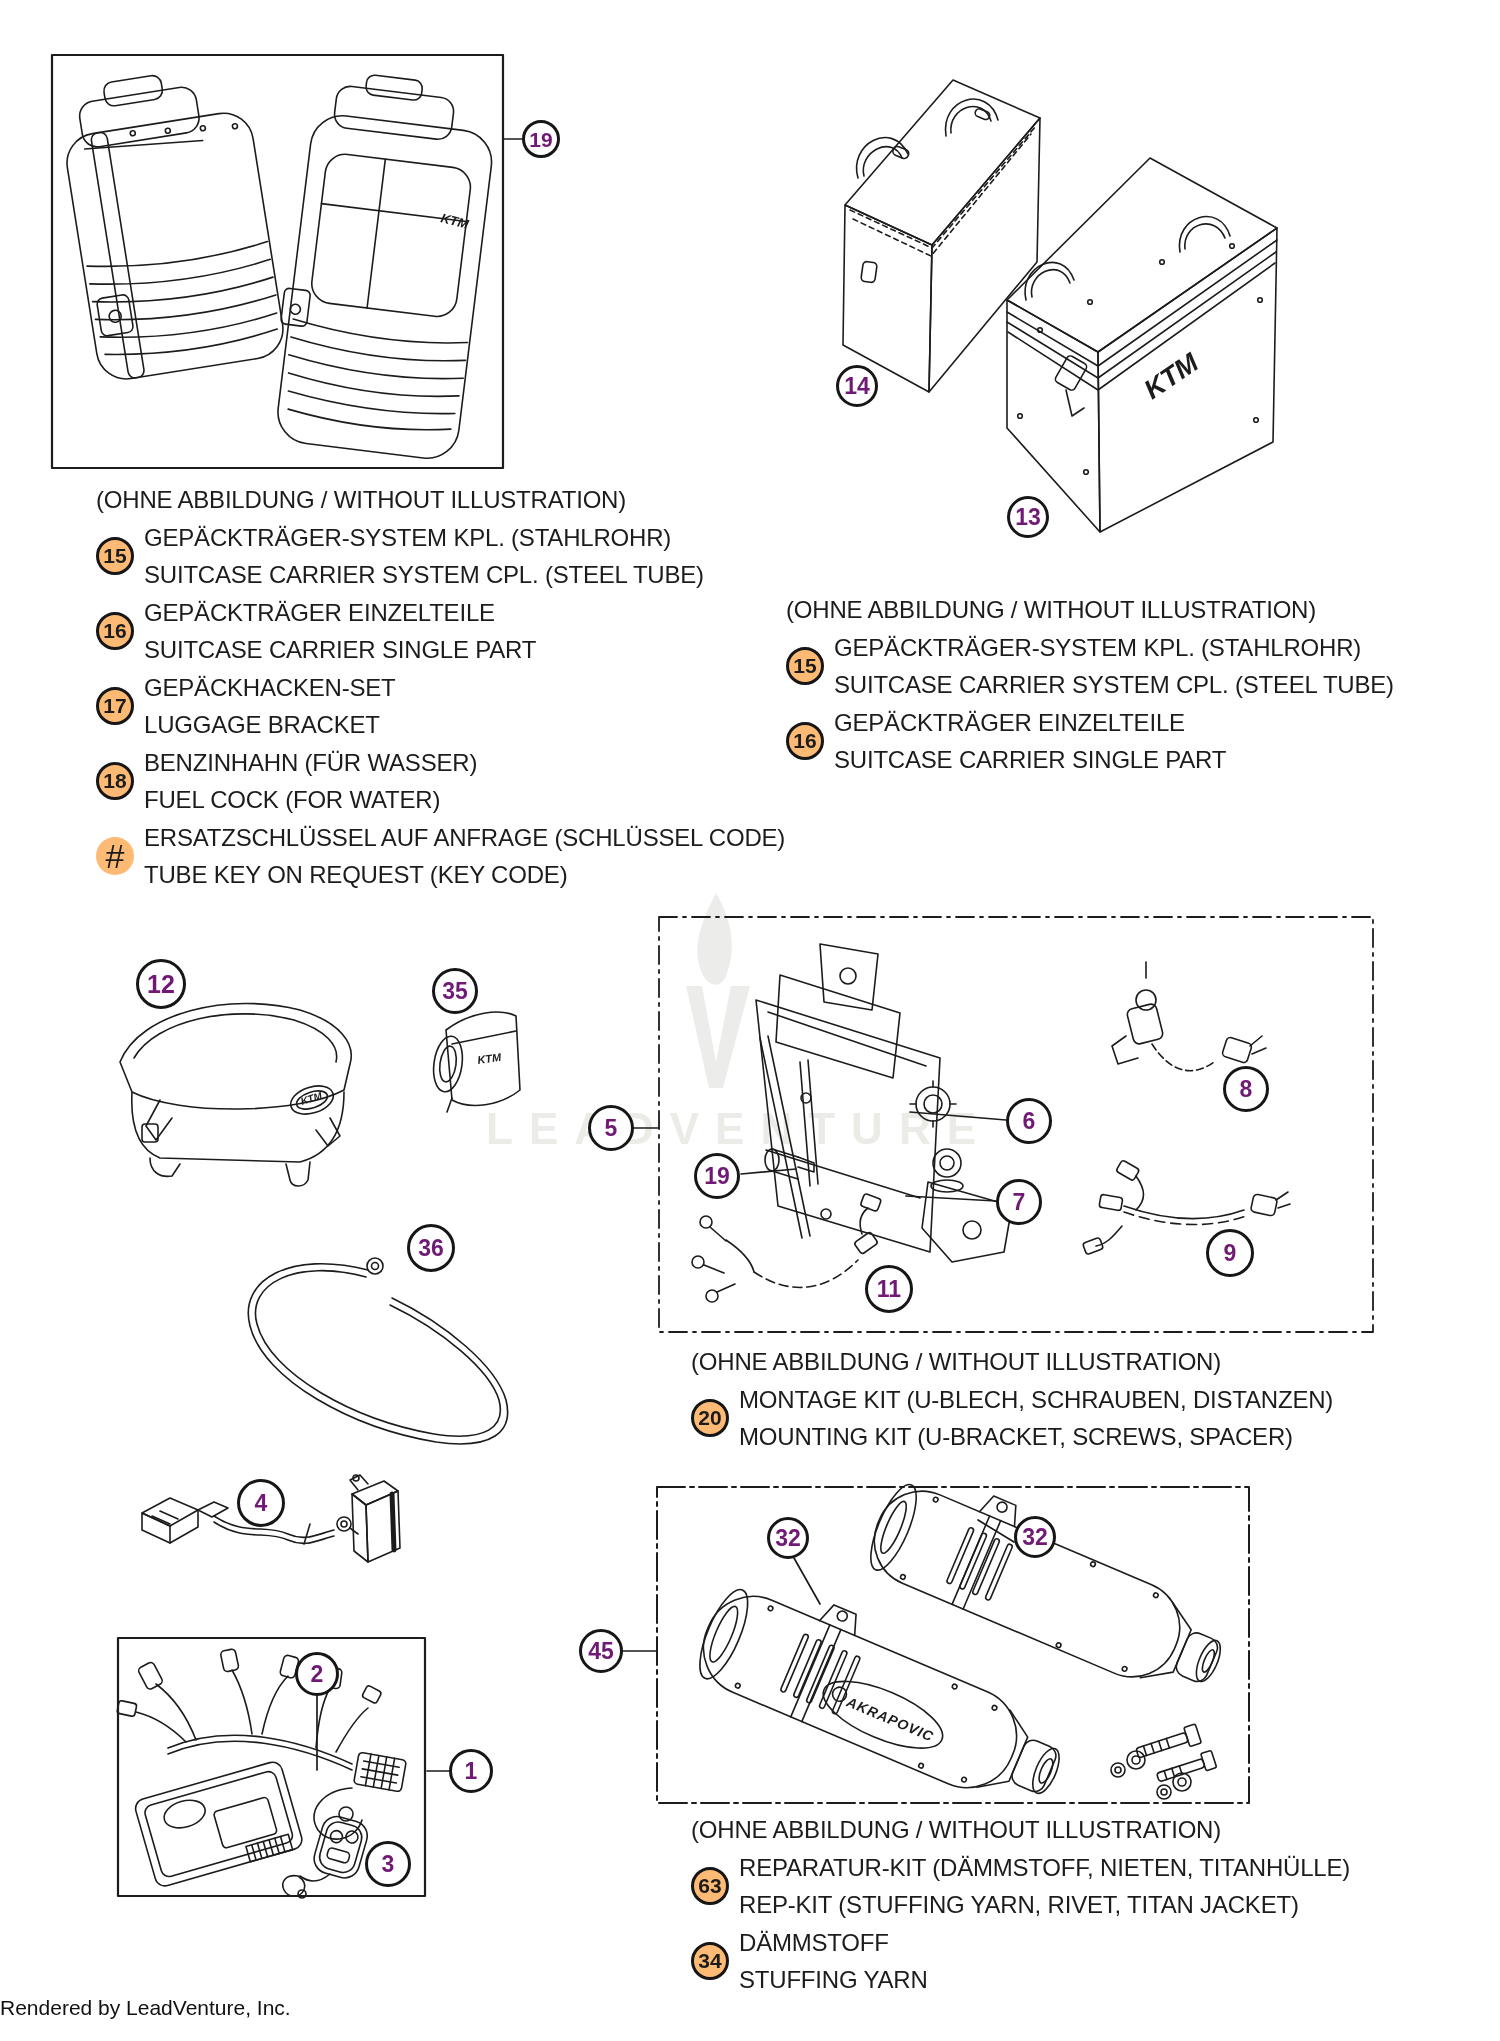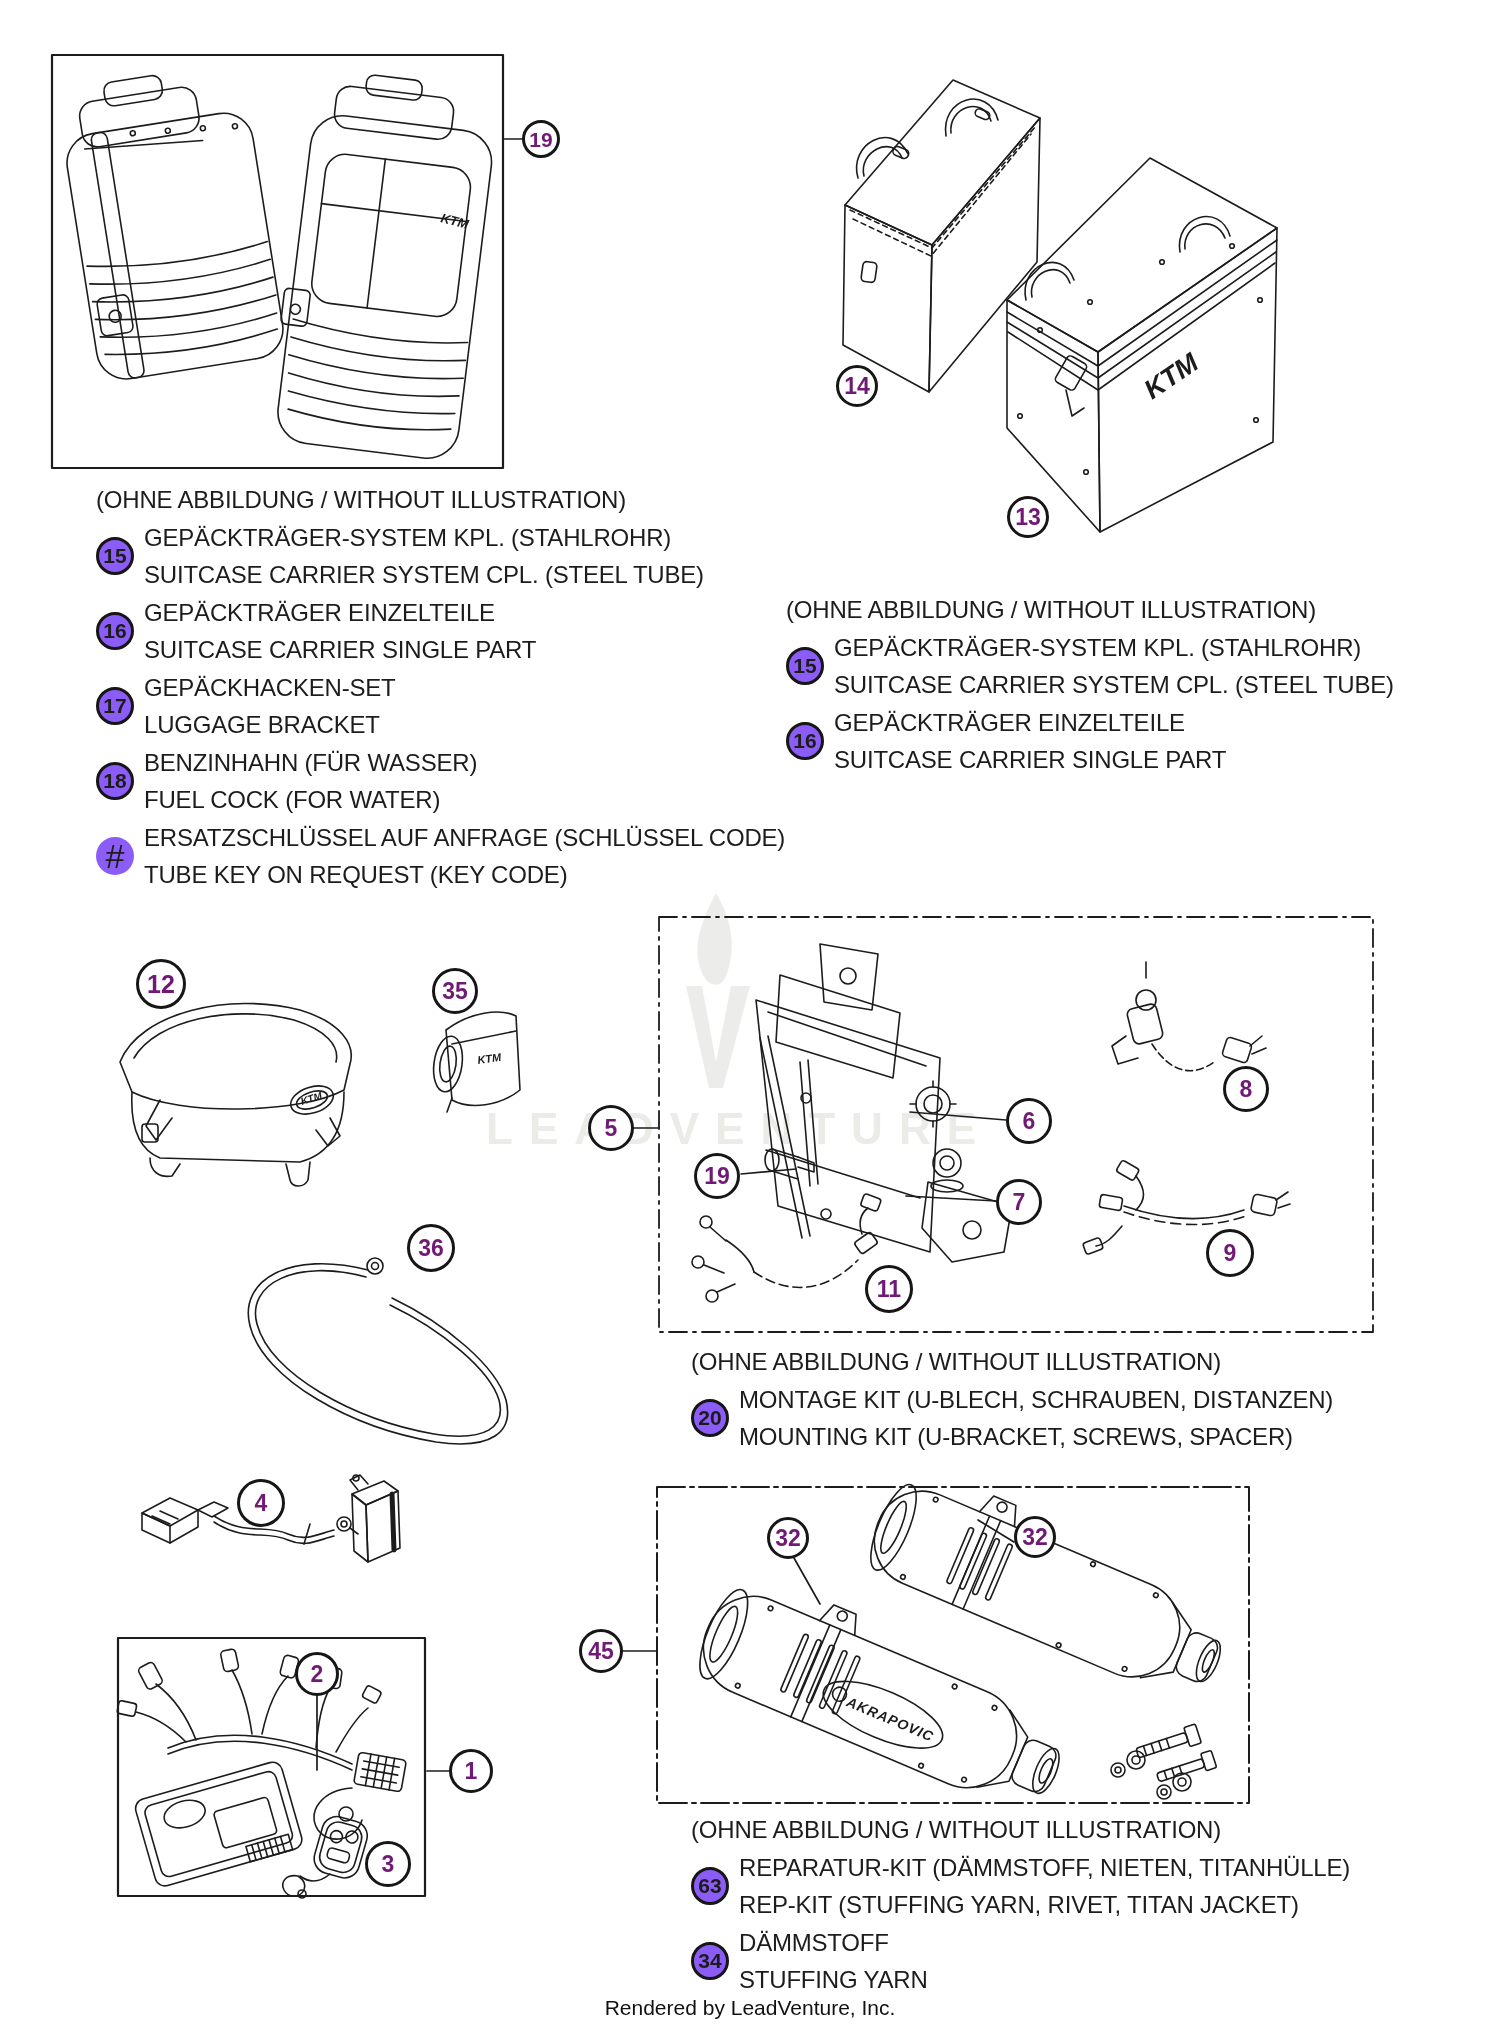--- a/index.html
+++ b/index.html
@@ -9,24 +9,24 @@
   .watermark-text{position:absolute;left:486px;top:1104px;z-index:1;
         font-size:44px;font-weight:bold;letter-spacing:16px;color:#ebebe8;white-space:nowrap;}
   .marker{position:absolute;z-index:6;border:3.5px solid #161616;border-radius:50%;
         background:#fff;box-sizing:border-box;display:flex;align-items:center;justify-content:center;
         font-weight:bold;font-size:23px;color:#701a75;line-height:1;}
   .plist{position:absolute;z-index:5;margin-left:40px;}
   .plist-heading{font-size:24px;letter-spacing:-0.2px;white-space:nowrap;margin-bottom:5px;}
   .pitem{display:flex;align-items:center;margin:0 0 1px 0;}
   .pnum{flex:0 0 38px;width:38px;height:38px;border:3px solid #161616;border-radius:50%;
         box-sizing:border-box;display:flex;align-items:center;justify-content:center;
-        font-weight:bold;font-size:21px;margin-right:10px;background:#8b5cf6;}
+        font-weight:bold;font-size:21px;margin-right:10px;background:#fdba74;}
   .pnum.hash{border:none;font-size:34px;font-weight:normal;}
   .ptxt{font-size:24px;letter-spacing:-0.2px;line-height:37px;white-space:nowrap;}
-  .footer{position:absolute;left:0;top:1996px;width:100%;text-align:center;z-index:5;
+  .footer{position:absolute;left:0;top:1996px;width:100%;text-align:left;z-index:5;
         font-size:21px;color:#111;}
 </style>
 </head>
 <body>
 
 <div class="page">
 
   <div class="watermark-text">LEADVENTURE</div>
 
   <svg class="art" width="1500" height="2041" viewBox="0 0 1500 2041">

